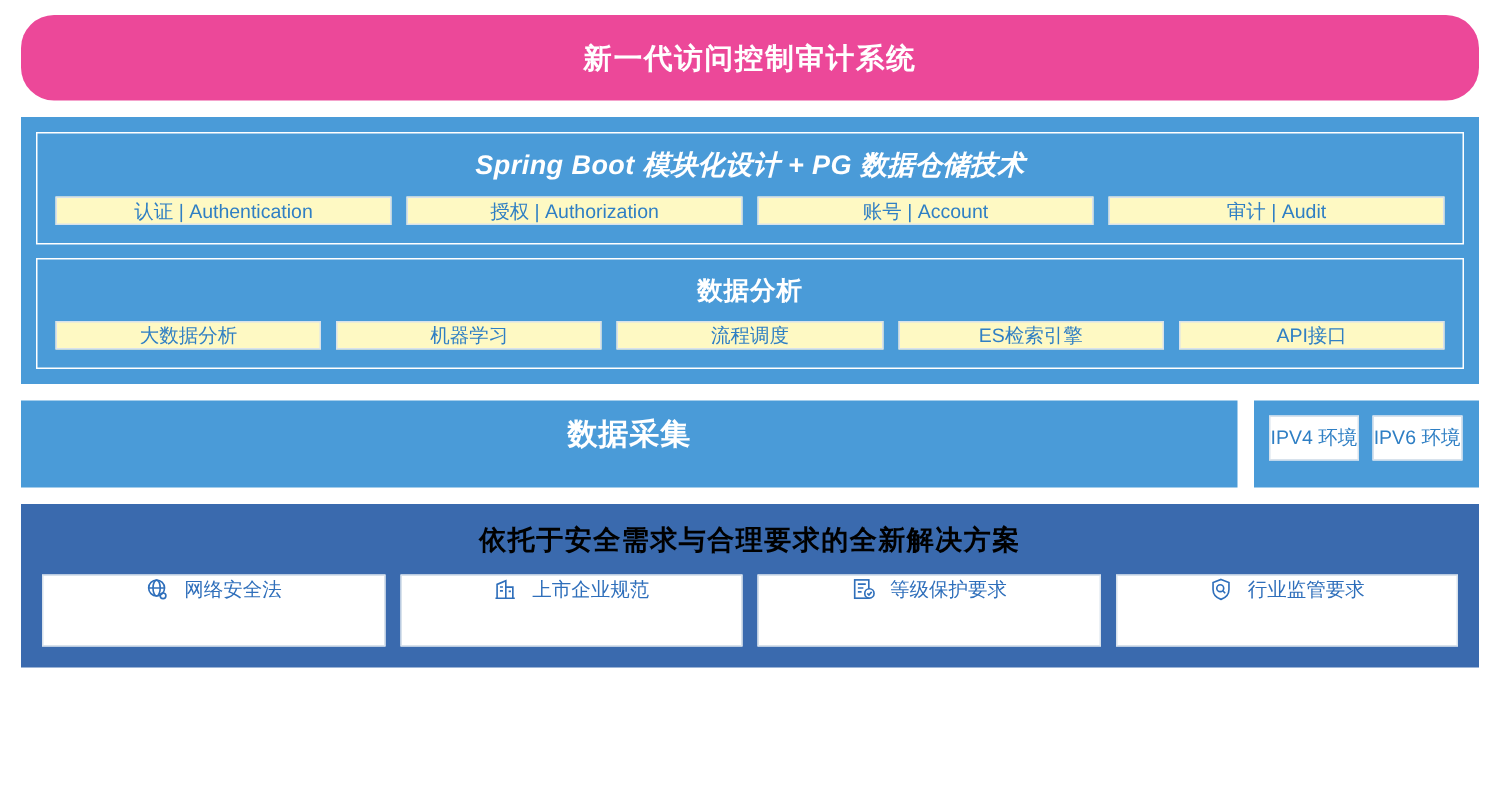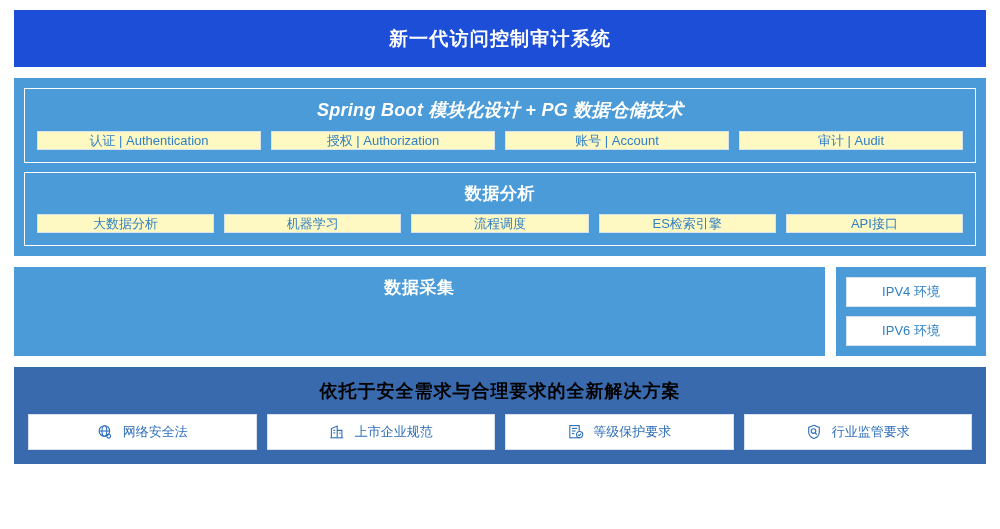--- a/index.html
+++ b/index.html
@@ -17,26 +17,27 @@
     height: 529px;
     position: relative;
     padding: 10px 14px 10px 14px;
     display: flex;
     flex-direction: column;
     gap: 11px;
   }
 
   
   .header-banner {
-    background: #1d4ed8;
+    background: #ec4899;
     height: 57px;
     min-height: 57px;
     display: flex;
     align-items: center;
     justify-content: center;
+    border-radius: 22px;
   }
   .header-title {
     color: #ffffff;
     font-size: 19px;
     font-weight: bold;
     letter-spacing: 1.2px;
   }
 
   
   .panel-light {
@@ -94,32 +95,32 @@
     gap: 11px;
   }
   .collect-panel {
     flex: 1 1 auto;
     background: #4a9bd8;
     padding: 9px 12px 13px 12px;
   }
   .collect-title {
     text-align: center;
     color: #ffffff;
-    font-size: 17px;
+    font-size: 20px;
     font-weight: bold;
     margin-bottom: 9px;
     letter-spacing: 0.6px;
   }
   .ipv-panel {
     width: 150px;
     min-width: 150px;
     background: #4a9bd8;
     padding: 10px;
     display: flex;
-    flex-direction: column;
+    flex-direction: row;
     gap: 9px;
     text-align: right;
   }
   .ipv-chip {
     background: #ffffff;
     border: 1px solid #d8e2ec;
     height: 30px;
     display: flex;
     align-items: center;
     justify-content: center;
@@ -132,24 +133,24 @@
     text-align: center;
     color: #000000;
     font-size: 18px;
     font-weight: bold;
     letter-spacing: 1px;
     margin-bottom: 11px;
   }
   .chip-icon {
     background: #ffffff;
     border: 1px solid #d8e2ec;
-    height: 36px;
+    height: 48px;
     flex: 1 1 0;
     display: flex;
-    align-items: center;
+    align-items: flex-start;
     justify-content: center;
     gap: 9px;
     color: #2f6fbb;
     font-size: 13px;
   }
   .chip-icon .glyph {
     display: inline-flex;
     width: 17px;
     height: 17px;
     align-items: center;

